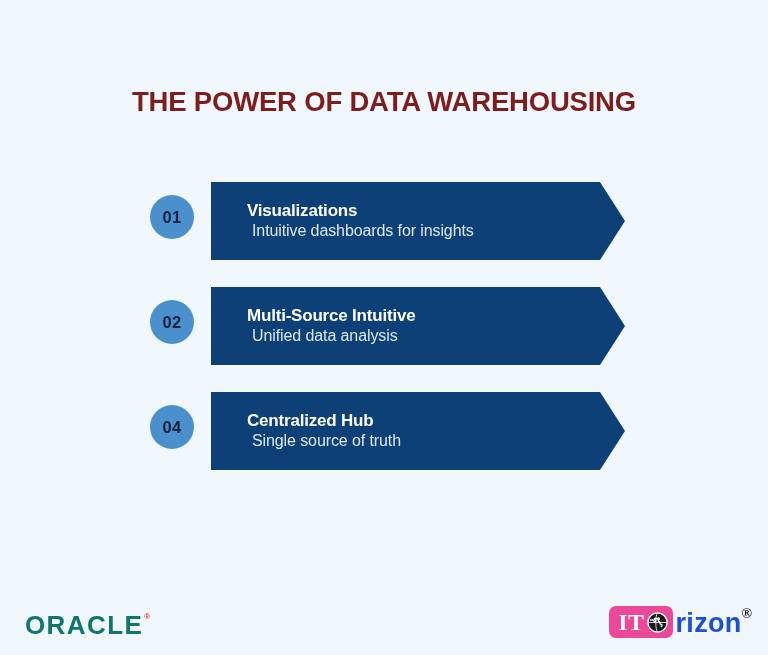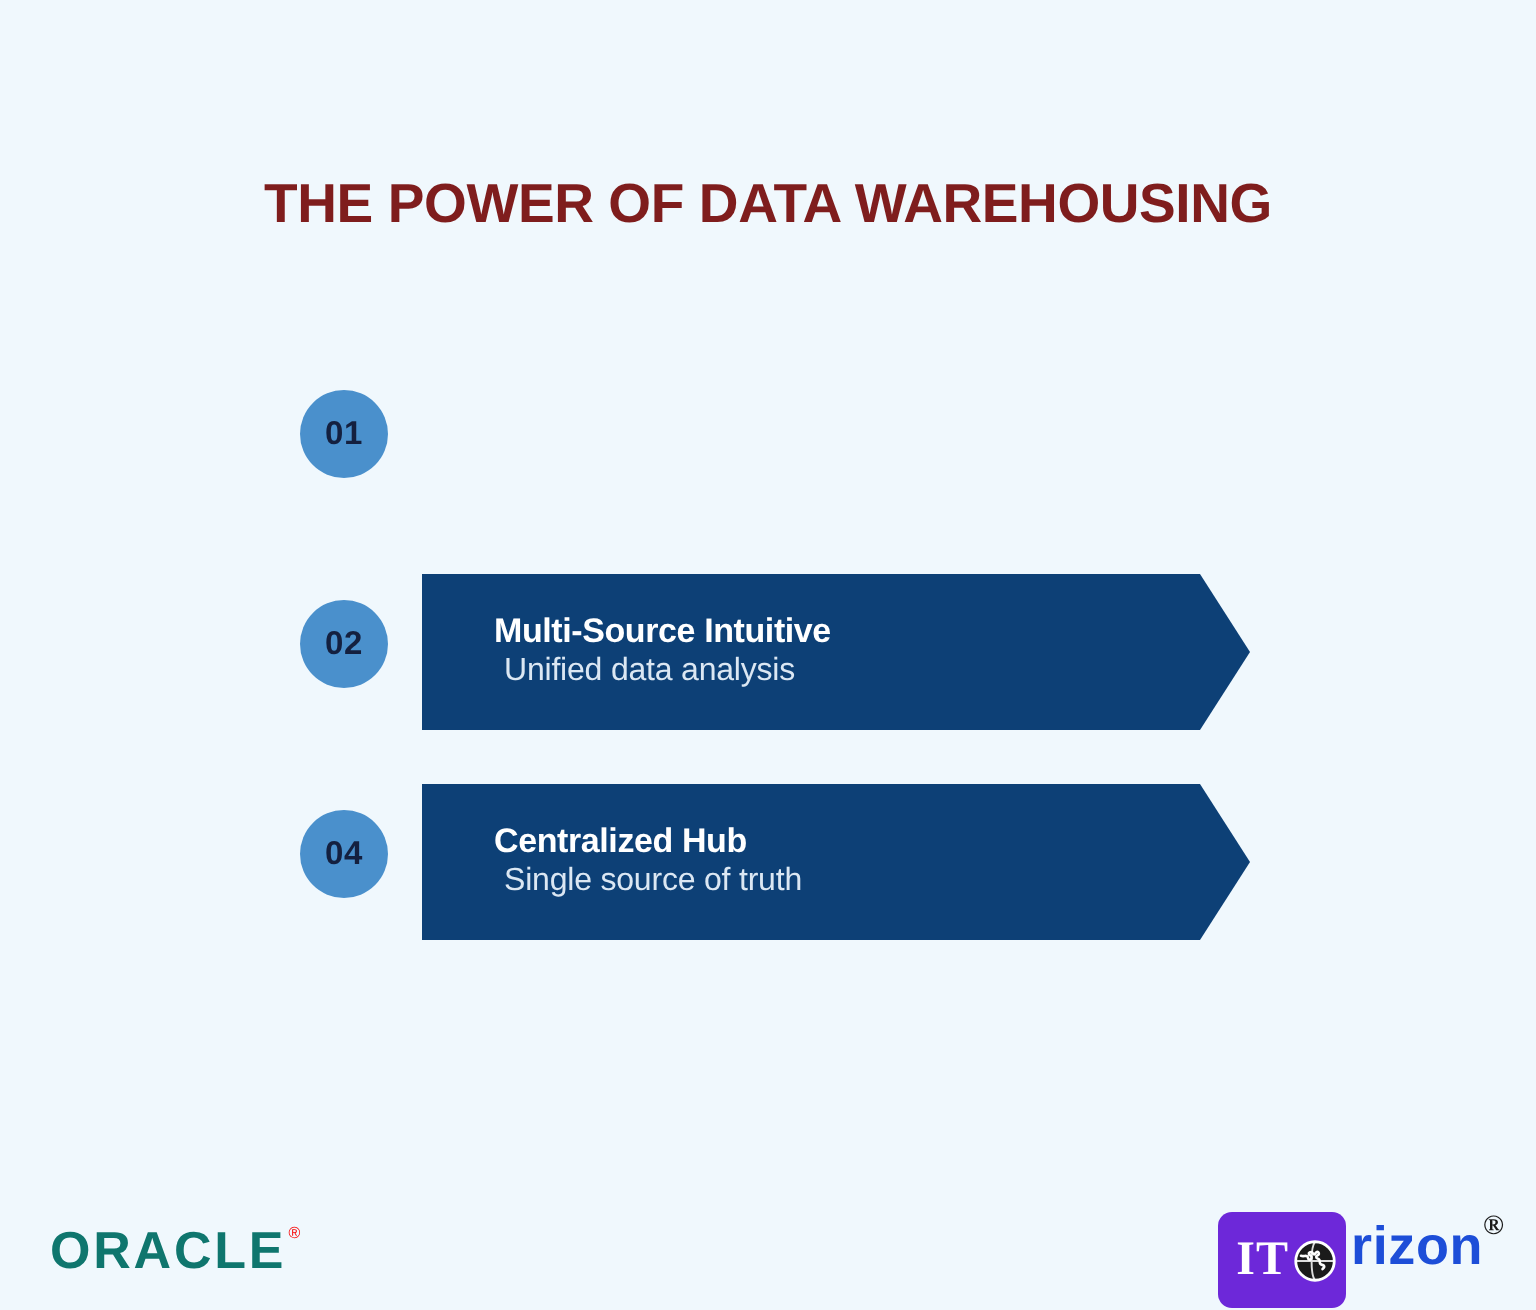--- a/index.html
+++ b/index.html
@@ -121,23 +121,23 @@
 
   
   .itorizon-logo {
     position: absolute;
     right: 16px;
     top: 606px;
     display: flex;
     align-items: flex-start;
   }
   .ito-badge {
-    background: #6d28d9;
+    background: #ec4899;
     border-radius: 7px;
-    height: 48px;
+    height: 32px;
     display: flex;
     align-items: center;
     padding: 0 5px 0 9px;
     box-sizing: border-box;
   }
   .ito-it {
     color: #ffffff;
     font-family: "Liberation Serif", serif;
     font-size: 24px;
     font-weight: bold;
@@ -173,20 +173,24 @@
 <body>
 
 <div class="canvas">
 
   <div class="page-title">THE POWER OF DATA WAREHOUSING</div>
 
   <div class="rows">
 
     <div class="row">
       <div class="badge">01</div>
+      <div class="banner">
+        <div class="banner-title">Visualizations</div>
+        <div class="banner-sub">Intuitive dashboards for insights</div>
+      </div>
     </div>
 
     <div class="row">
       <div class="badge">02</div>
       <div class="banner">
         <div class="banner-title">Multi-Source Intuitive</div>
         <div class="banner-sub">Unified data analysis</div>
       </div>
     </div>
 

